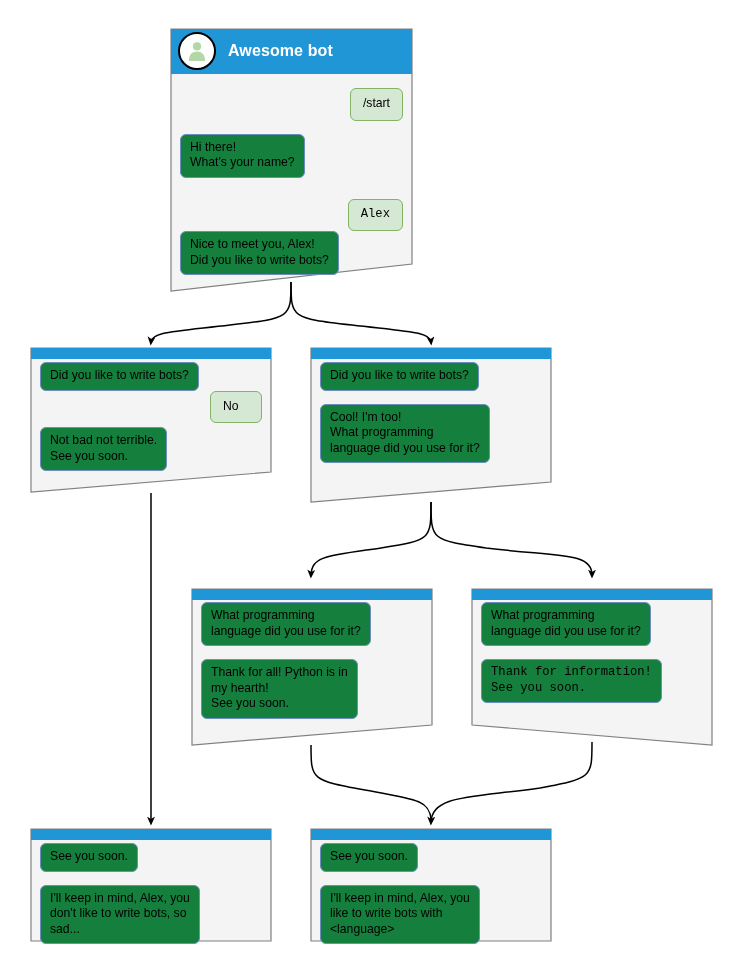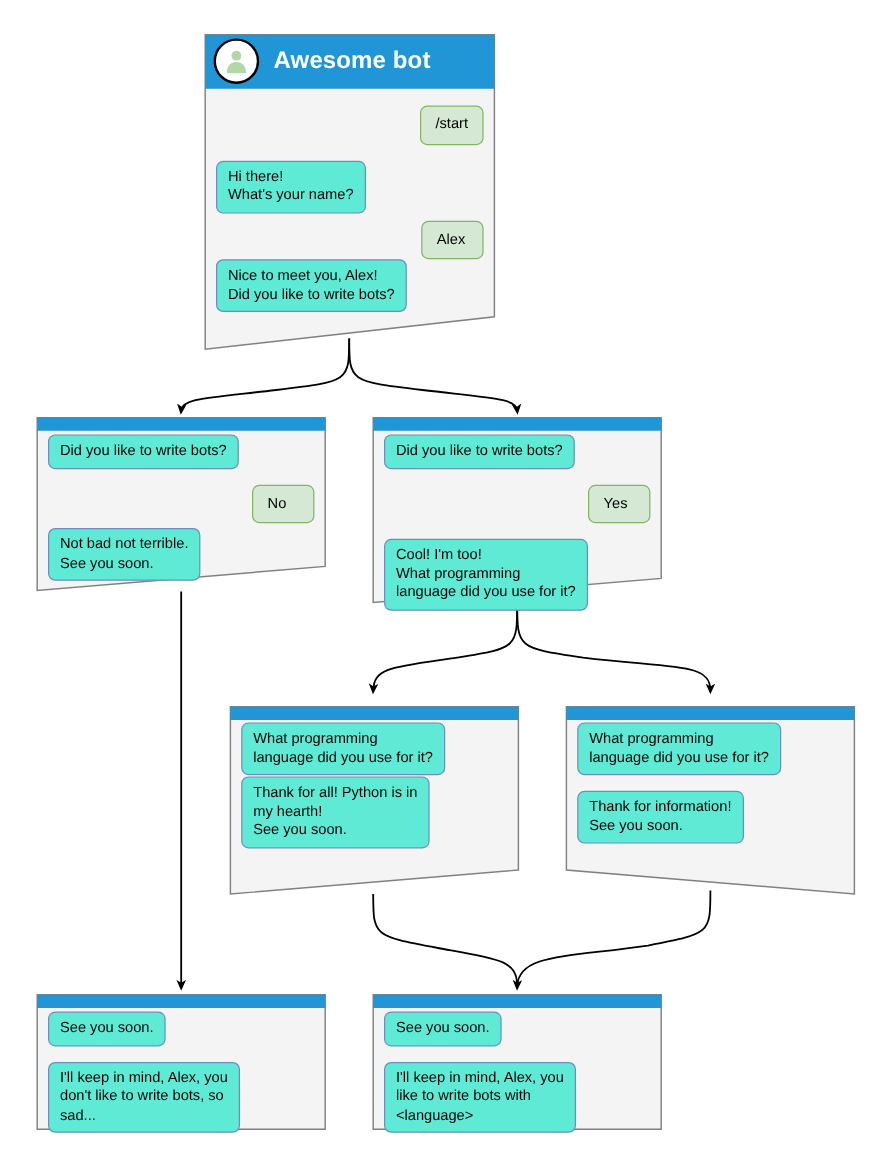--- a/index.html
+++ b/index.html
@@ -76,21 +76,21 @@
     box-sizing: border-box;
     display: flex;
     align-items: center;
     justify-content: center;
     flex: none;
   }
   .avatar svg { display: block; }
 
   .node-title {
     color: #ffffff;
-    font-size: 20px;
+    font-size: 16px;
     font-weight: bold;
     margin-left: 12px;
     letter-spacing: 0.1px;
     white-space: nowrap;
   }
 
   .bubbles {
     position: absolute;
     left: 0;
     width: 100%;
@@ -108,21 +108,21 @@
     border-radius: 6px;
     box-sizing: border-box;
     font-size: 12.2px;
     line-height: 15.5px;
     color: #000000;
     white-space: pre-line;
     padding: 5px 9px 6px 9px;
     border: 1px solid;
   }
   .bubble.bot {
-    background: #5eead4;
+    background: #15803d;
     border-color: #6c8ebf;
   }
   .bubble.user {
     background: #d5e8d4;
     border-color: #82b366;
     min-width: 52px;
     text-align: left;
     padding: 7px 12px 8px 12px;
   }
 </style>
@@ -169,21 +169,21 @@
         <div class="node-title">Awesome bot</div>
       </div>
       <div class="bubbles" style="top:60px;">
         <div class="bubble-row right">
           <div class="bubble user">/start</div>
         </div>
         <div class="bubble-row left" style="margin-top:13px;">
           <div class="bubble bot">Hi there!
 What's your name?</div>
         </div>
-        <div class="bubble-row right" style="margin-top:6px;">
+        <div class="bubble-row right" style="margin-top:21px;font-family:Liberation Mono, monospace;">
           <div class="bubble user">Alex</div>
         </div>
         <div class="bubble-row left" style="">
           <div class="bubble bot">Nice to meet you, Alex!
 Did you like to write bots?</div>
         </div>
       </div>
     </div>
   </div>
 
@@ -191,21 +191,21 @@
     <svg class="node-svg" width="242" height="146" viewBox="0 0 242 146" xmlns="http://www.w3.org/2000/svg">
       <path d="M1,1 L241,1 L241,125 L1,145 Z" fill="#f4f4f4" stroke="#808080" stroke-width="1.2"></path>
       <path d="M1,1 L241,1 L241,12 L1,12 Z" fill="#2196d6" stroke="none"></path>
     </svg>
     <div class="node-inner">
       <div class="node-header bar-only"></div>
       <div class="bubbles" style="top:15px;">
         <div class="bubble-row left">
           <div class="bubble bot">Did you like to write bots?</div>
         </div>
-        <div class="bubble-row right" style="margin-top:13px;">
+        <div class="bubble-row right" style="">
           <div class="bubble user">No</div>
         </div>
         <div class="bubble-row left" style="margin-top:4px;">
           <div class="bubble bot">Not bad not terrible.
 See you soon.</div>
         </div>
       </div>
     </div>
   </div>
 
@@ -213,23 +213,20 @@
     <svg class="node-svg" width="242" height="156" viewBox="0 0 242 156" xmlns="http://www.w3.org/2000/svg">
       <path d="M1,1 L241,1 L241,135 L1,155 Z" fill="#f4f4f4" stroke="#808080" stroke-width="1.2"></path>
       <path d="M1,1 L241,1 L241,12 L1,12 Z" fill="#2196d6" stroke="none"></path>
     </svg>
     <div class="node-inner">
       <div class="node-header bar-only"></div>
       <div class="bubbles" style="top:15px;">
         <div class="bubble-row left">
           <div class="bubble bot">Did you like to write bots?</div>
         </div>
-        <div class="bubble-row right" style="margin-top:13px;">
-          <div class="bubble user">Yes</div>
-        </div>
         <div class="bubble-row left" style="margin-top:13px;">
           <div class="bubble bot">Cool! I'm too!
 What programming
 language did you use for it?</div>
         </div>
       </div>
     </div>
   </div>
 
   <div class="node" style="left:191px; top:588px; width:242px; height:158px;">
@@ -237,42 +234,42 @@
       <path d="M1,1 L241,1 L241,137 L1,157 Z" fill="#f4f4f4" stroke="#808080" stroke-width="1.2"></path>
       <path d="M1,1 L241,1 L241,12 L1,12 Z" fill="#2196d6" stroke="none"></path>
     </svg>
     <div class="node-inner">
       <div class="node-header bar-only"></div>
       <div class="bubbles" style="top:14px;">
         <div class="bubble-row left">
           <div class="bubble bot">What programming
 language did you use for it?</div>
         </div>
-        <div class="bubble-row left" style="margin-top:1px;">
+        <div class="bubble-row left" style="margin-top:13px;">
           <div class="bubble bot">Thank for all! Python is in
 my hearth!
 See you soon.</div>
         </div>
       </div>
     </div>
   </div>
 
   <div class="node" style="left:471px; top:588px; width:242px; height:158px;">
     <svg class="node-svg" width="242" height="158" viewBox="0 0 242 158" xmlns="http://www.w3.org/2000/svg">
       <path d="M1,1 L241,1 L241,157 L1,137 Z" fill="#f4f4f4" stroke="#808080" stroke-width="1.2"></path>
       <path d="M1,1 L241,1 L241,12 L1,12 Z" fill="#2196d6" stroke="none"></path>
     </svg>
     <div class="node-inner">
       <div class="node-header bar-only"></div>
       <div class="bubbles" style="top:14px;">
         <div class="bubble-row left">
           <div class="bubble bot">What programming
 language did you use for it?</div>
         </div>
-        <div class="bubble-row left" style="margin-top:13px;">
+        <div class="bubble-row left" style="margin-top:13px;font-family:Liberation Mono, monospace;">
           <div class="bubble bot">Thank for information!
 See you soon.</div>
         </div>
       </div>
     </div>
   </div>
 
   <div class="node" style="left:30px; top:828px; width:242px; height:114px;">
     <svg class="node-svg" width="242" height="114" viewBox="0 0 242 114" xmlns="http://www.w3.org/2000/svg">
       <path d="M1,1 L241,1 L241,113 L1,113 Z" fill="#f4f4f4" stroke="#808080" stroke-width="1.2"></path>

